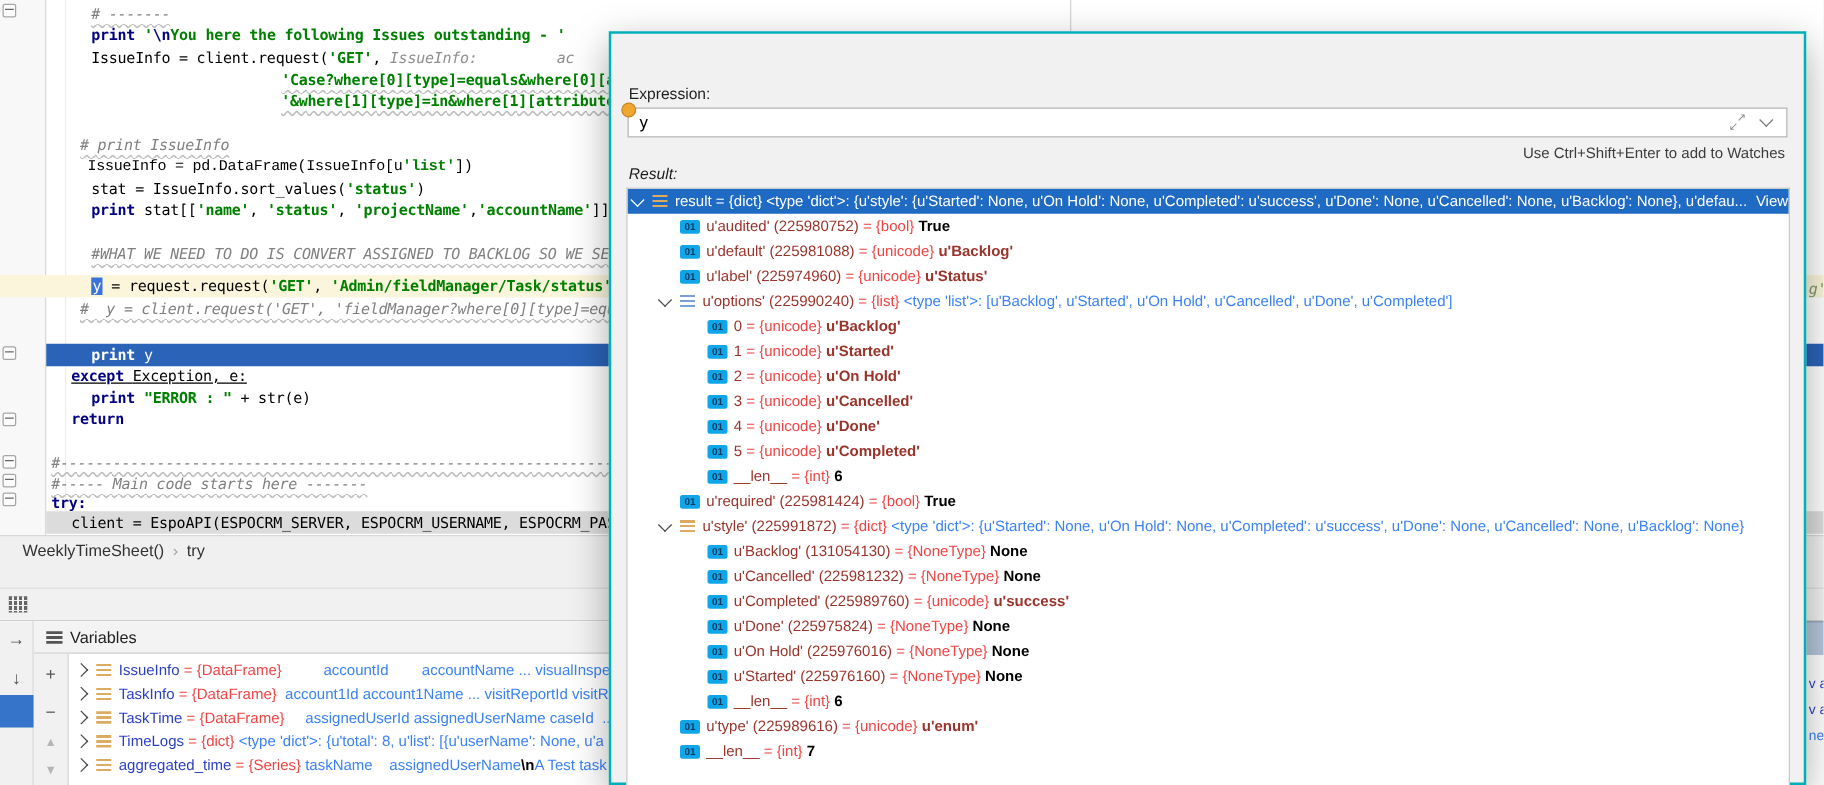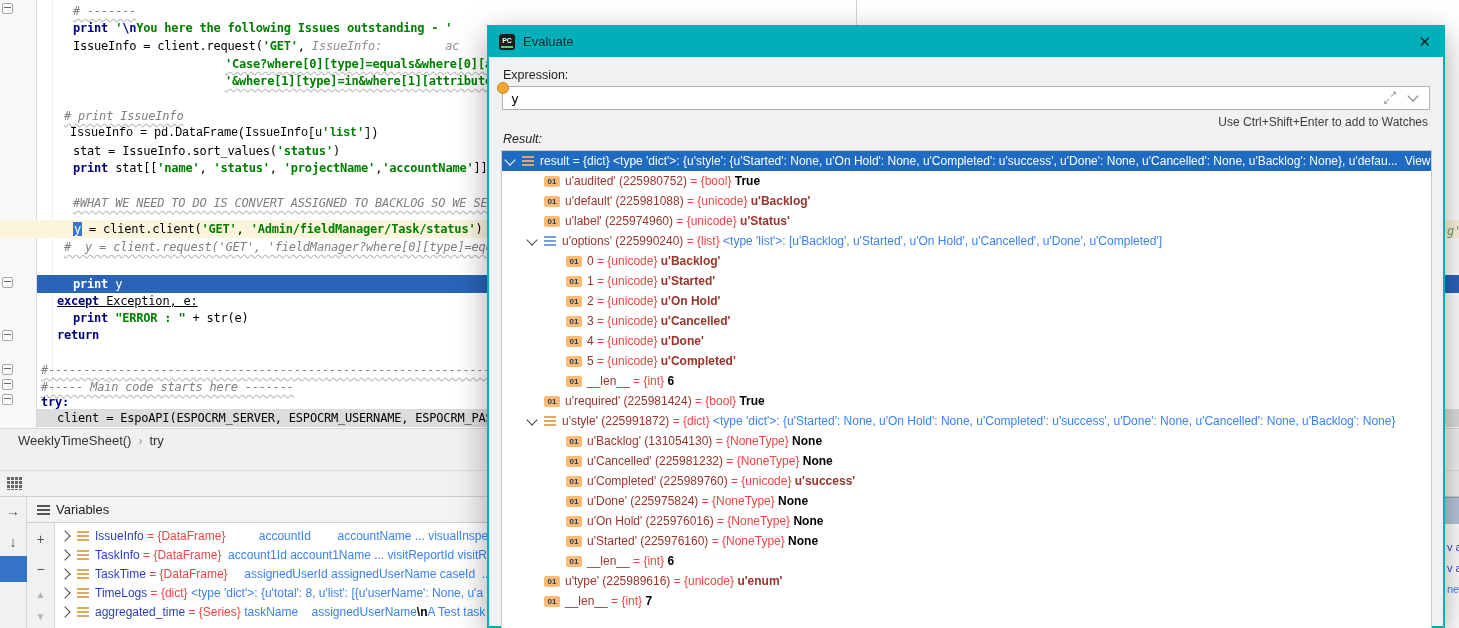--- a/index.html
+++ b/index.html
@@ -41,21 +41,21 @@
   #vars-rows{position:absolute;left:55px;top:29px;width:1404px;height:102px;overflow:hidden;}
   .vrow{display:flex;align-items:center;height:19px;font-size:12px;}
   .vrow .twrap{white-space:pre;overflow:hidden;}
   #vars-header-sliver{position:absolute;left:1445px;top:497px;width:14px;height:26px;background:#b5c5da;border-top:1px solid #8fa4bd;}
   .frag{position:absolute;left:1447px;font-size:11px;white-space:pre;}
   
   .chev{display:inline-block;width:7px;height:7px;border-right:1.6px solid #4a4a4a;border-bottom:1.6px solid #4a4a4a;flex:none;}
   .chev.down{transform:rotate(45deg);margin-top:-3px;}
   .chev.right{transform:rotate(-45deg);}
   .chevslot{width:16px;flex:none;display:flex;align-items:center;justify-content:flex-start;}
-  .ic01{display:inline-block;flex:none;width:16px;height:11px;background:#fdba74;border-radius:2px;color:#113a5e;font:bold 8px/11px "Liberation Sans",sans-serif;text-align:center;margin-right:5px;}
+  .ic01{display:inline-block;flex:none;width:16px;height:11px;background:#0ea5e9;border-radius:2px;color:#113a5e;font:bold 8px/11px "Liberation Sans",sans-serif;text-align:center;margin-right:5px;}
   .icbars{display:inline-block;flex:none;width:12px;height:10px;margin-right:6px;background:repeating-linear-gradient(to bottom,#dcaa60 0,#dcaa60 2px,transparent 2px,transparent 4px);}
   .iclist{display:inline-block;flex:none;width:12px;height:10px;margin-right:6px;background:repeating-linear-gradient(to bottom,#7aa0d8 0,#7aa0d8 2px,transparent 2px,transparent 4px);}
   .nm{color:#99342b}
   .nmb{color:#99342b;font-weight:bold}
   .gy{color:#ef4444}
   .bk{color:#3b82f6}
   .bkb{color:#000;font-weight:bold}
   .ln{color:#2b3fc4}
   
   #dialog{position:absolute;left:487px;top:25px;width:958px;height:603px;background:#f1f1f1;border:2px solid #00afb8;box-sizing:border-box;box-shadow:0 10px 30px rgba(0,0,0,.35);}
@@ -97,21 +97,21 @@
         <div class="code-line" style="left: 73px; top: 20px;"><span class="k">print </span><span class="s">'</span><span class="e">\n</span><span class="s">You here the following Issues outstanding - '</span></div>
         <div class="code-line" style="left: 73px; top: 38px;"><span class="p">IssueInfo = client.request(</span><span class="s">'GET'</span><span class="p">, </span><span class="h">IssueInfo:</span><span class="p">         </span><span class="h">ac</span></div>
         <div class="code-line" style="left: 225px; top: 56px;"><span class="s wv">'Case?where[0][type]=equals&amp;where[0][a</span></div>
         <div class="code-line" style="left: 225px; top: 73px;"><span class="s wv">'&amp;where[1][type]=in&amp;where[1][attribute</span></div>
         <div class="code-line" style="left: 64px; top: 108px;"><span class="c wv"># print IssueInfo</span></div>
         <div class="code-line" style="left: 70px; top: 125px; font-family: Liberation Mono, monospace;"><span class="p">IssueInfo = pd.DataFrame(IssueInfo[u</span><span class="s">'list'</span><span class="p">])</span></div>
         <div class="code-line" style="left: 73px; top: 143px;"><span class="p">stat = IssueInfo.sort_values(</span><span class="s">'status'</span><span class="p">)</span></div>
         <div class="code-line" style="left: 73px; top: 160px;"><span class="k">print </span><span class="p">stat[[</span><span class="s">'name'</span><span class="p">, </span><span class="s">'status'</span><span class="p">, </span><span class="s">'projectName'</span><span class="p">,</span><span class="s">'accountName'</span><span class="p">]]</span></div>
         <div class="code-line" style="left: 73px; top: 195px;"><span class="c wv">#WHAT WE NEED TO DO IS CONVERT ASSIGNED TO BACKLOG SO WE SEL</span></div>
         <div class="band" style="top: 220px; left: 0px; background: rgb(251, 245, 220);"></div>
-        <div class="code-line" style="left: 73px; top: 221px;"><span class="selw">y</span><span class="p"> = client.client(</span><span class="s">'GET'</span><span class="p">, </span><span class="s">'Admin/fieldManager/Task/status'</span><span class="p">)</span></div>
+        <div class="code-line" style="left: 73px; top: 221px;"><span class="selw">y</span><span class="p"> = request.request(</span><span class="s">'GET'</span><span class="p">, </span><span class="s">'Admin/fieldManager/Task/status'</span><span class="p">)</span></div>
         <div class="code-line" style="left: 1447px; top: 223px;"><span class="h2">g'</span></div>
         <div class="code-line" style="left: 64px; top: 239px;"><span class="c wv">#  y = client.request('GET', 'fieldManager?where[0][type]=equ</span></div>
         <div class="band" style="top: 275px; left: 37px; background: rgb(42, 99, 184);"></div>
         <div class="code-line" style="left: 73px; top: 276px;"><span class="wk">print </span><span class="w">y</span></div>
         <div class="code-line" style="left: 57px; top: 293px; text-decoration: underline;"><span class="k">except </span><span class="p">Exception, e:</span></div>
         <div class="code-line" style="left: 73px; top: 310px;"><span class="k">print </span><span class="s">"ERROR : "</span><span class="p"> + str(e)</span></div>
         <div class="code-line" style="left: 57px; top: 327px;"><span class="k">return</span></div>
         <div class="code-line" style="left: 41px; top: 362px;"><span class="c wv">#---------------------------------------------------------------------------</span></div>
         <div class="code-line" style="left: 41px; top: 379px;"><span class="c wv">#----- Main code starts here -------</span></div>
         <div class="code-line" style="left: 41px; top: 394px;"><span class="k">try:</span></div>
@@ -195,25 +195,20 @@
       </div>
   </div>
   <div id="vars-header-sliver"></div>
   <div id="edge-frags">
       <span class="frag ln" style="top: 541px;">v a</span>
       <span class="frag ln" style="top: 562px;">v a</span>
       <span class="frag bk" style="top: 583px;">ne</span>
     </div>
 
   <div id="dialog">
-    <div id="titlebar">
-      <span class="pcicon">PC</span>
-      <span id="dlg-title">Evaluate</span>
-      <span id="dlg-close">✕</span>
-    </div>
     <div class="lbl" id="expr-lbl">Expression:</div>
     <div class="odot"></div>
     <div id="expr-field">
       <span id="expr-text">y</span>
       <span class="expand">
         <span class="ne">↗</span>
         <span class="sw">↙</span>
       </span>
       <span class="chev down" id="expr-chev"></span>
     </div>

